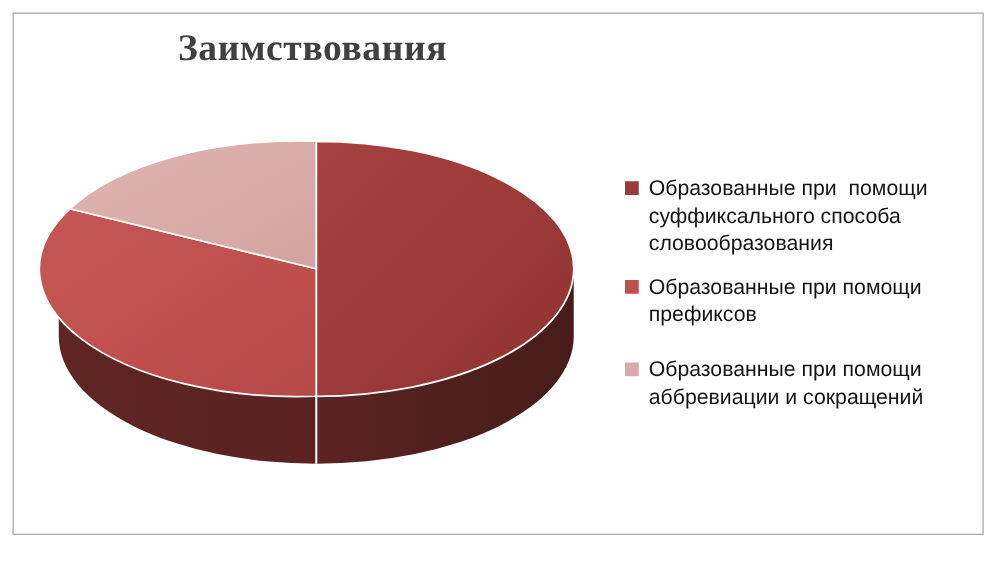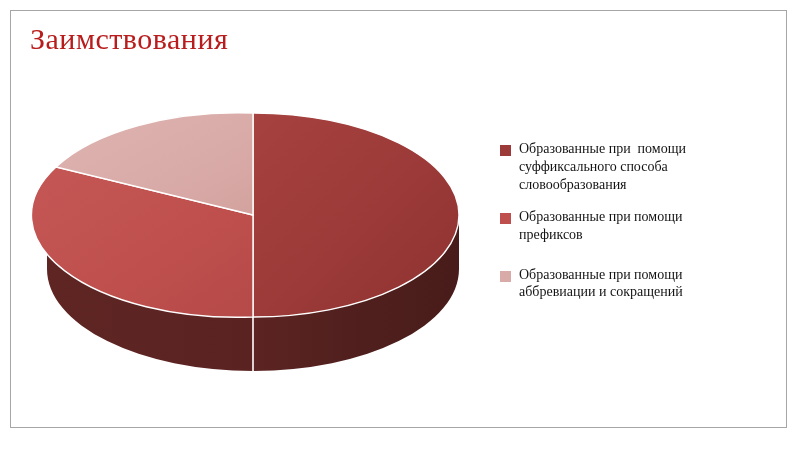--- a/index.html
+++ b/index.html
@@ -26,24 +26,25 @@
     height: 418px;
     border: 1px solid #a6a6a6;
     box-sizing: border-box;
     background: transparent;
   }
   #chart-title {
     position: absolute;
     left: 30px;
     top: 22px;
     width: 440px;
+    text-align: center;
     font-family: "Liberation Serif", serif;
-    font-weight: normal;
+    font-weight: bold;
     font-size: 30px;
-    color: #b91c1c;
+    color: #404040;
     letter-spacing: 0.5px;
     white-space: nowrap;
   }
   #pie-wrap {
     position: absolute;
     left: 30px;
     top: 95px;
     width: 450px;
     height: 300px;
   }
@@ -62,22 +63,22 @@
     margin-bottom: 14px;
   }
   .legend-swatch {
     flex: 0 0 auto;
     width: 11px;
     height: 11px;
     margin-top: 5px;
     margin-right: 8px;
   }
   .legend-label {
-    font-family: Liberation Serif, serif;
-    font-size: 14px;
+    font-family: Liberation Sans, sans-serif;
+    font-size: 17px;
     line-height: 1.28;
     color: #141414;
     white-space: pre-wrap;
   }
 </style>
 </head>
 <body>
 
 <div id="canvas">
 

